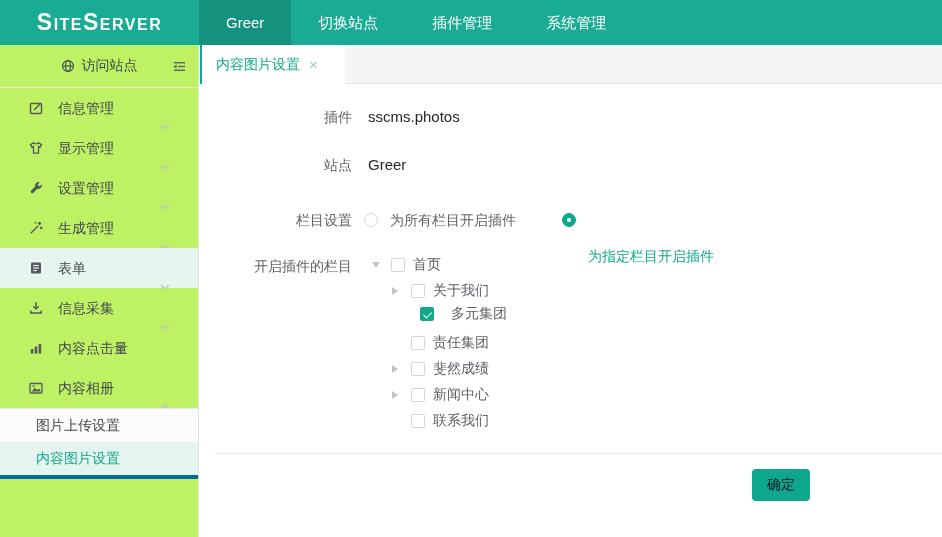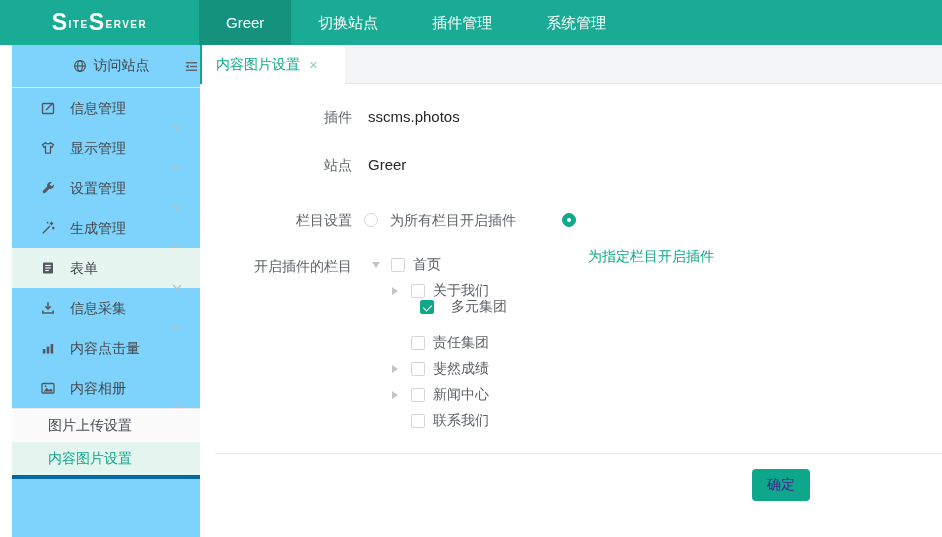--- a/index.html
+++ b/index.html
@@ -4,27 +4,27 @@
 <style>
   * { margin:0; padding:0; box-sizing:border-box; }
   html,body { width:942px; height:537px; }
   body { font-family:"Liberation Sans","DejaVu Sans",sans-serif; font-size:14px; color:#303133; }
   .page { position:relative; width:942px; height:537px; background:#fff; overflow:hidden; }
 
   
   .header { position:absolute; left:0; top:0; width:942px; height:45px; background:#19AB93; display:flex; align-items:stretch; }
   .logo { width:199px; display:flex; align-items:center; justify-content:center; color:#fff; cursor:pointer; letter-spacing:1.5px; }
   .logo .lg { font-size:23px; font-weight:600; line-height:1; }
-  .logo .sm { font-size:10px; font-weight:600; padding-top:4px; }
+  .logo .sm { font-size:16px; font-weight:600; padding-top:4px; }
   .topnav { display:flex; }
   .topnav .nav-item { color:#fff; font-size:15px; line-height:45px; padding:0 27px; cursor:pointer; white-space:nowrap; }
   .topnav .nav-item.active { background:rgba(0,0,0,0.14); }
 
   
-  .sidebar { position:absolute; left:12px; top:45px; width:199px; height:492px; background:#7dd3fc; border-right:1px solid #DFE1E3; }
+  .sidebar { position:absolute; left:0; top:45px; width:199px; height:492px; background:#bef264; border-right:1px solid #DFE1E3; }
   .site-row { position:relative; height:43px; display:flex; align-items:center; justify-content:center; border-bottom:1px solid #E5E6E8; cursor:pointer; color:#3f4347; font-size:14px; }
   .site-row .gl { margin-right:7px; display:inline-flex; }
   .collapse-btn { position:absolute; right:11px; top:14px; cursor:pointer; display:inline-flex; }
   .menu { position:absolute; left:0; top:43px; width:100%; }
   .menu-item { position:relative; height:40px; line-height:40px; padding-left:28px; color:#45494e; cursor:pointer; white-space:nowrap; }
   .menu-item.highlight { background:#E6F5F0; }
   .menu-item .mi-icon { display:inline-flex; vertical-align:middle; margin-right:10px; margin-top:-3px; }
   .menu-item .chev { position:absolute; right:28px; top:17px; }
   .submenu { position:absolute; left:0; top:363px; width:100%; border-top:1px solid #E7E8EA; border-bottom:4px solid #0369a1; }
   .submenu-item { height:33px; line-height:33px; padding-left:36px; background:#FBFBFC; color:#45494e; cursor:pointer; }
@@ -48,21 +48,21 @@
   .tree-row { position:absolute; height:26px; display:flex; align-items:center; cursor:pointer; }
   .caret-cell { width:19px; display:flex; align-items:center; }
   .caret-down { width:0; height:0; border-left:4.5px solid transparent; border-right:4.5px solid transparent; border-top:6px solid #C0C4CB; }
   .caret-right { width:0; height:0; border-top:4.5px solid transparent; border-bottom:4.5px solid transparent; border-left:6px solid #C0C4CB; }
   .checkbox { position:relative; width:14px; height:14px; border:1px solid #D3D7DC; border-radius:2px; background:#fff; cursor:pointer; flex:none; }
   .checkbox.checked { background:#10A88A; border-color:#10A88A; }
   .checkbox.checked::after { content:""; position:absolute; left:4px; top:1.5px; width:4px; height:7px; border-right:1.6px solid #fff; border-bottom:1.6px solid #fff; transform:rotate(45deg); }
   .tree-text { margin-left:8px; color:#5a5e64; }
 
   .divider { position:absolute; left:15px; top:408px; width:727px; border-top:1px solid #E7E8EA; }
-  .submit-btn { position:absolute; left:552px; top:424px; width:58px; height:32px; background:#0FA78B; color:#4c1d95; border:none; border-radius:4px; font-size:14px; cursor:pointer; font-family:inherit; }
+  .submit-btn { position:absolute; left:552px; top:424px; width:58px; height:32px; background:#0FA78B; color:#0f172a; border:none; border-radius:4px; font-size:14px; cursor:pointer; font-family:inherit; }
 </style>
 </head>
 <body>
 
 <div class="page">
 
   <div class="header">
     <div class="logo">
       <span class="lg">S</span>
         <span class="sm">ITE</span>
@@ -233,21 +233,21 @@
       <span class="checkbox"></span>
       <span class="tree-text">首页</span>
     </div>
     <div class="tree-row" style="left:192px; top:233px;">
       <span class="caret-cell">
           <span class="caret-right"></span>
         </span>
       <span class="checkbox"></span>
       <span class="tree-text">关于我们</span>
     </div>
-    <div class="tree-row" style="left:192px; top:249px;gap:9px;">
+    <div class="tree-row" style="left:192px; top:256px;gap:9px;">
       <span class="caret-cell"></span>
       <span class="checkbox checked"></span>
       <span class="tree-text">多元集团</span>
     </div>
     <div class="tree-row" style="left:192px; top:285px;">
       <span class="caret-cell"></span>
       <span class="checkbox"></span>
       <span class="tree-text">责任集团</span>
     </div>
     <div class="tree-row" style="left:192px; top:311px;">

